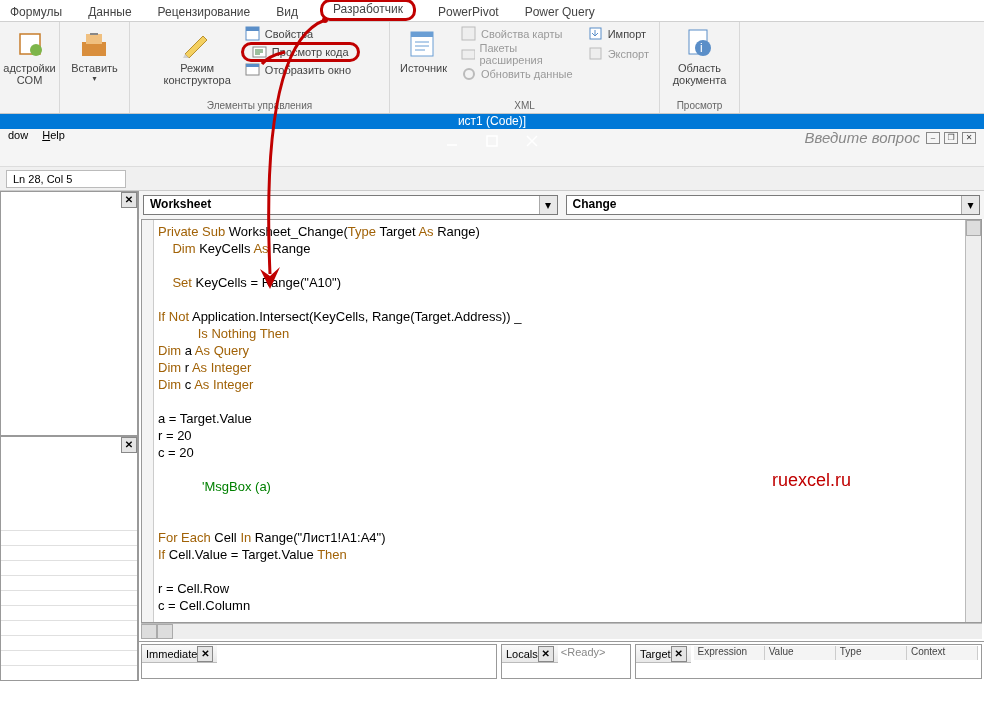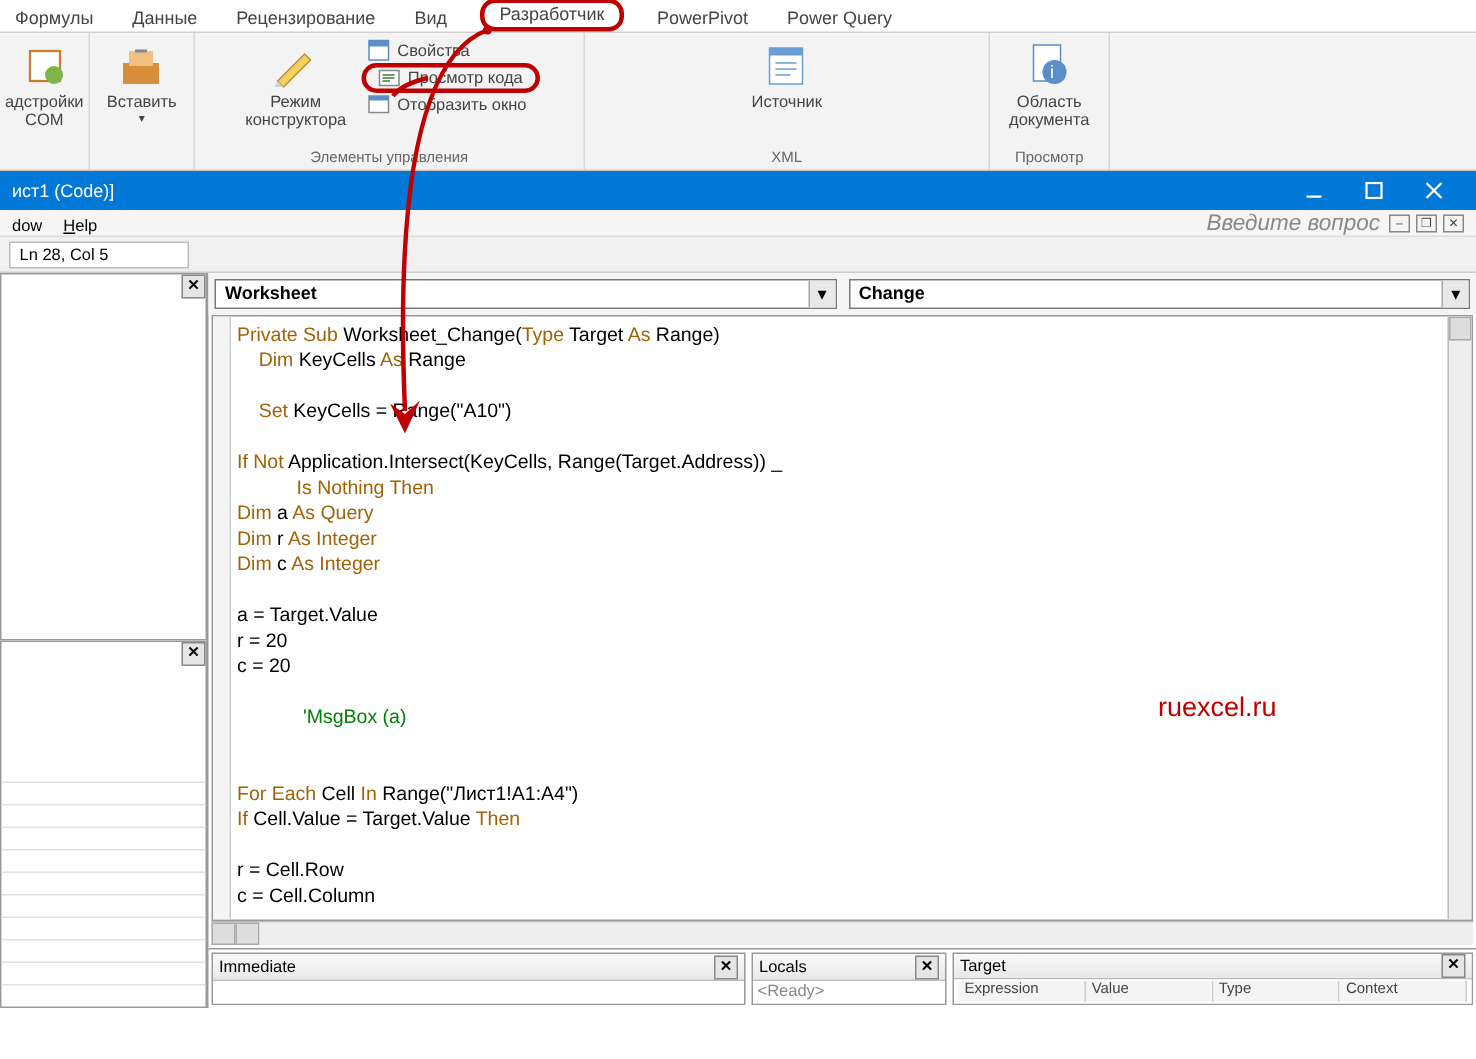--- a/index.html
+++ b/index.html
@@ -17,27 +17,27 @@
 .rbtn-large { display: flex; flex-direction: column; align-items: center; font-size: 11px; color: #444; padding: 2px 4px; cursor: pointer; text-align: center; }
 .rbtn-large .ric { width: 32px; height: 32px; margin: 2px 0; }
 .rbtn-small { display: flex; align-items: center; gap: 4px; font-size: 11px; color: #444; padding: 1px 4px; cursor: pointer; height: 20px; }
 .rbtn-small svg { width: 16px; height: 16px; }
 .rbtn-dim { color: #9a9a9a; }
 .rrow { display: flex; }
 .rcol { display: flex; flex-direction: column; }
 .view-code-highlight { border: 3px solid #c00000; border-radius: 14px; padding: 2px 8px; margin: -2px 0; }
 
 
-.vbe-title { height: 26px; background: #0078d7; color: #fff; display: flex; align-items: center; padding: 0 8px; font-size: 12px; }
+.vbe-title { height: 15px; background: #0078d7; color: #fff; display: flex; align-items: center; padding: 0 8px; font-size: 12px; flex-direction: column; }
 .vbe-title-spacer { flex: 1; }
 .win-btns { display: flex; gap: 0; }
 .win-btn { width: 40px; height: 26px; display: flex; align-items: center; justify-content: center; }
 
 
-.vbe-menu { height: 18px; background: #f5f5f5; border-bottom: 1px solid #ddd; display: flex; align-items: flex-end; padding: 0 8px; gap: 14px; font-size: 11px; }
+.vbe-menu { height: 38px; background: #f5f5f5; border-bottom: 1px solid #ddd; display: flex; align-items: flex-start; padding: 0 8px; gap: 14px; font-size: 11px; }
 .vbe-menu span u { text-decoration: underline; }
 .vbe-menu-right { margin-left: auto; display:flex; align-items:center; gap:6px;}
 .help-search { color: #888; font-style: italic; font-size: 15px; }
 .mdctl { display:flex; gap:4px; }
 .mdctl div { width:14px; height:12px; border:1px solid #888; font-size:8px; line-height:9px; text-align:center; color:#444;}
 
 
 .vbe-toolbar { height: 24px; background: #f0f0f0; border-bottom: 1px solid #ccc; display: flex; align-items: center; font-size: 11px; padding: 0 6px; gap: 6px; }
 .status-box { border: 1px solid #bbb; background: #fff; padding: 1px 6px; height: 18px; display: flex; align-items: center; }
 
@@ -64,21 +64,21 @@
 .watermark { position: absolute; right: 130px; top: 250px; color: #c00000; font-size: 18px; font-family: Arial; }
 .code-scroll-v { width:16px; background:#eee; border-left:1px solid #bbb; position:relative;}
 .code-scroll-v .arrow { height:16px; background:#ddd; border:1px solid #aaa;}
 .code-scroll-h { height:16px; background:#eee; border-top:1px solid #bbb; display:flex; margin:0 2px;}
 .code-scroll-h .view-icons { width:32px; display:flex;}
 .code-scroll-h .view-icons div{ width:16px; border:1px solid #aaa; background:#ddd;}
 .code-scroll-h .track{ flex:1; background:#eee;}
 
 
 .bottom-panels { display: flex; height: 40px; border-top: 1px solid #999; margin-top: 2px;}
-.bot-panel { border: 1px solid #999; margin: 2px; display: flex; flex-direction: column; }
+.bot-panel { border: 1px solid #999; margin: 2px; display: flex; flex-direction: row; }
 .bp-immediate { width: 356px; }
 .bp-locals { width: 130px; }
 .bp-watches { flex: 1; }
 .bp-header { height: 18px; background: linear-gradient(#fafafa,#e8e8e8); border-bottom: 1px solid #bbb; display: flex; align-items: center; padding: 0 4px; font-size: 11px; }
 .bp-header .xbtn { margin-left: auto; }
 .bp-body { flex: 1; background: #fff; font-size: 11px; padding: 1px 3px; color: #888; display:flex;}
 .w-cols { display:flex; width:100%; }
 .w-cols div { border-right:1px solid #ccc; padding: 0 4px; font-size:10px; background:#f4f4f4; color:#444; flex:1; height:14px;}
 
 
@@ -159,20 +159,55 @@
   <div class="ribbon-group" style="width:270px">
     <div class="rrow">
       <div class="rbtn-large">
         <svg class="ric">
             <rect x="4" y="4" width="22" height="24" fill="#fff" stroke="#6a9ed4"></rect>
             <rect x="4" y="4" width="22" height="5" fill="#6a9ed4"></rect>
             <path d="M8 14h14M8 18h14M8 22h10" stroke="#6a9ed4"></path>
           </svg>
         <span>Источник</span>
       </div>
+      <div class="rcol" style="margin-left:6px">
+        <div class="rbtn-small rbtn-dim">
+          <svg>
+              <rect x="1" y="1" width="13" height="13" fill="#eee" stroke="#bbb"></rect>
+            </svg>
+          <span>Свойства карты</span>
+        </div>
+        <div class="rbtn-small rbtn-dim">
+          <svg>
+              <rect x="1" y="4" width="13" height="9" fill="#eee" stroke="#bbb"></rect>
+            </svg>
+          <span>Пакеты расширения</span>
+        </div>
+        <div class="rbtn-small rbtn-dim">
+          <svg>
+              <circle cx="8" cy="8" r="5" fill="none" stroke="#bbb" stroke-width="2"></circle>
+            </svg>
+          <span>Обновить данные</span>
+        </div>
+      </div>
+      <div class="rcol" style="margin-left:6px">
+        <div class="rbtn-small">
+          <svg>
+              <rect x="2" y="2" width="11" height="11" fill="#fff" stroke="#5a8ec8"></rect>
+              <path d="M7 4v6M4 7l3 3 3-3" stroke="#5a8ec8" fill="none"></path>
+            </svg>
+          <span>Импорт</span>
+        </div>
+        <div class="rbtn-small rbtn-dim">
+          <svg>
+              <rect x="2" y="2" width="11" height="11" fill="#eee" stroke="#bbb"></rect>
+            </svg>
+          <span>Экспорт</span>
+        </div>
+      </div>
     </div>
     <div class="ribbon-group-label">XML</div>
   </div>
   <div class="ribbon-group" style="width:80px">
     <div class="rbtn-large">
       <svg class="ric">
           <rect x="6" y="2" width="18" height="24" fill="#fff" stroke="#5a8ec8"></rect>
           <circle cx="20" cy="20" r="8" fill="#5a8ec8"></circle>
           <text x="17" y="24" fill="#fff" font-size="12">i</text>
         </svg>

